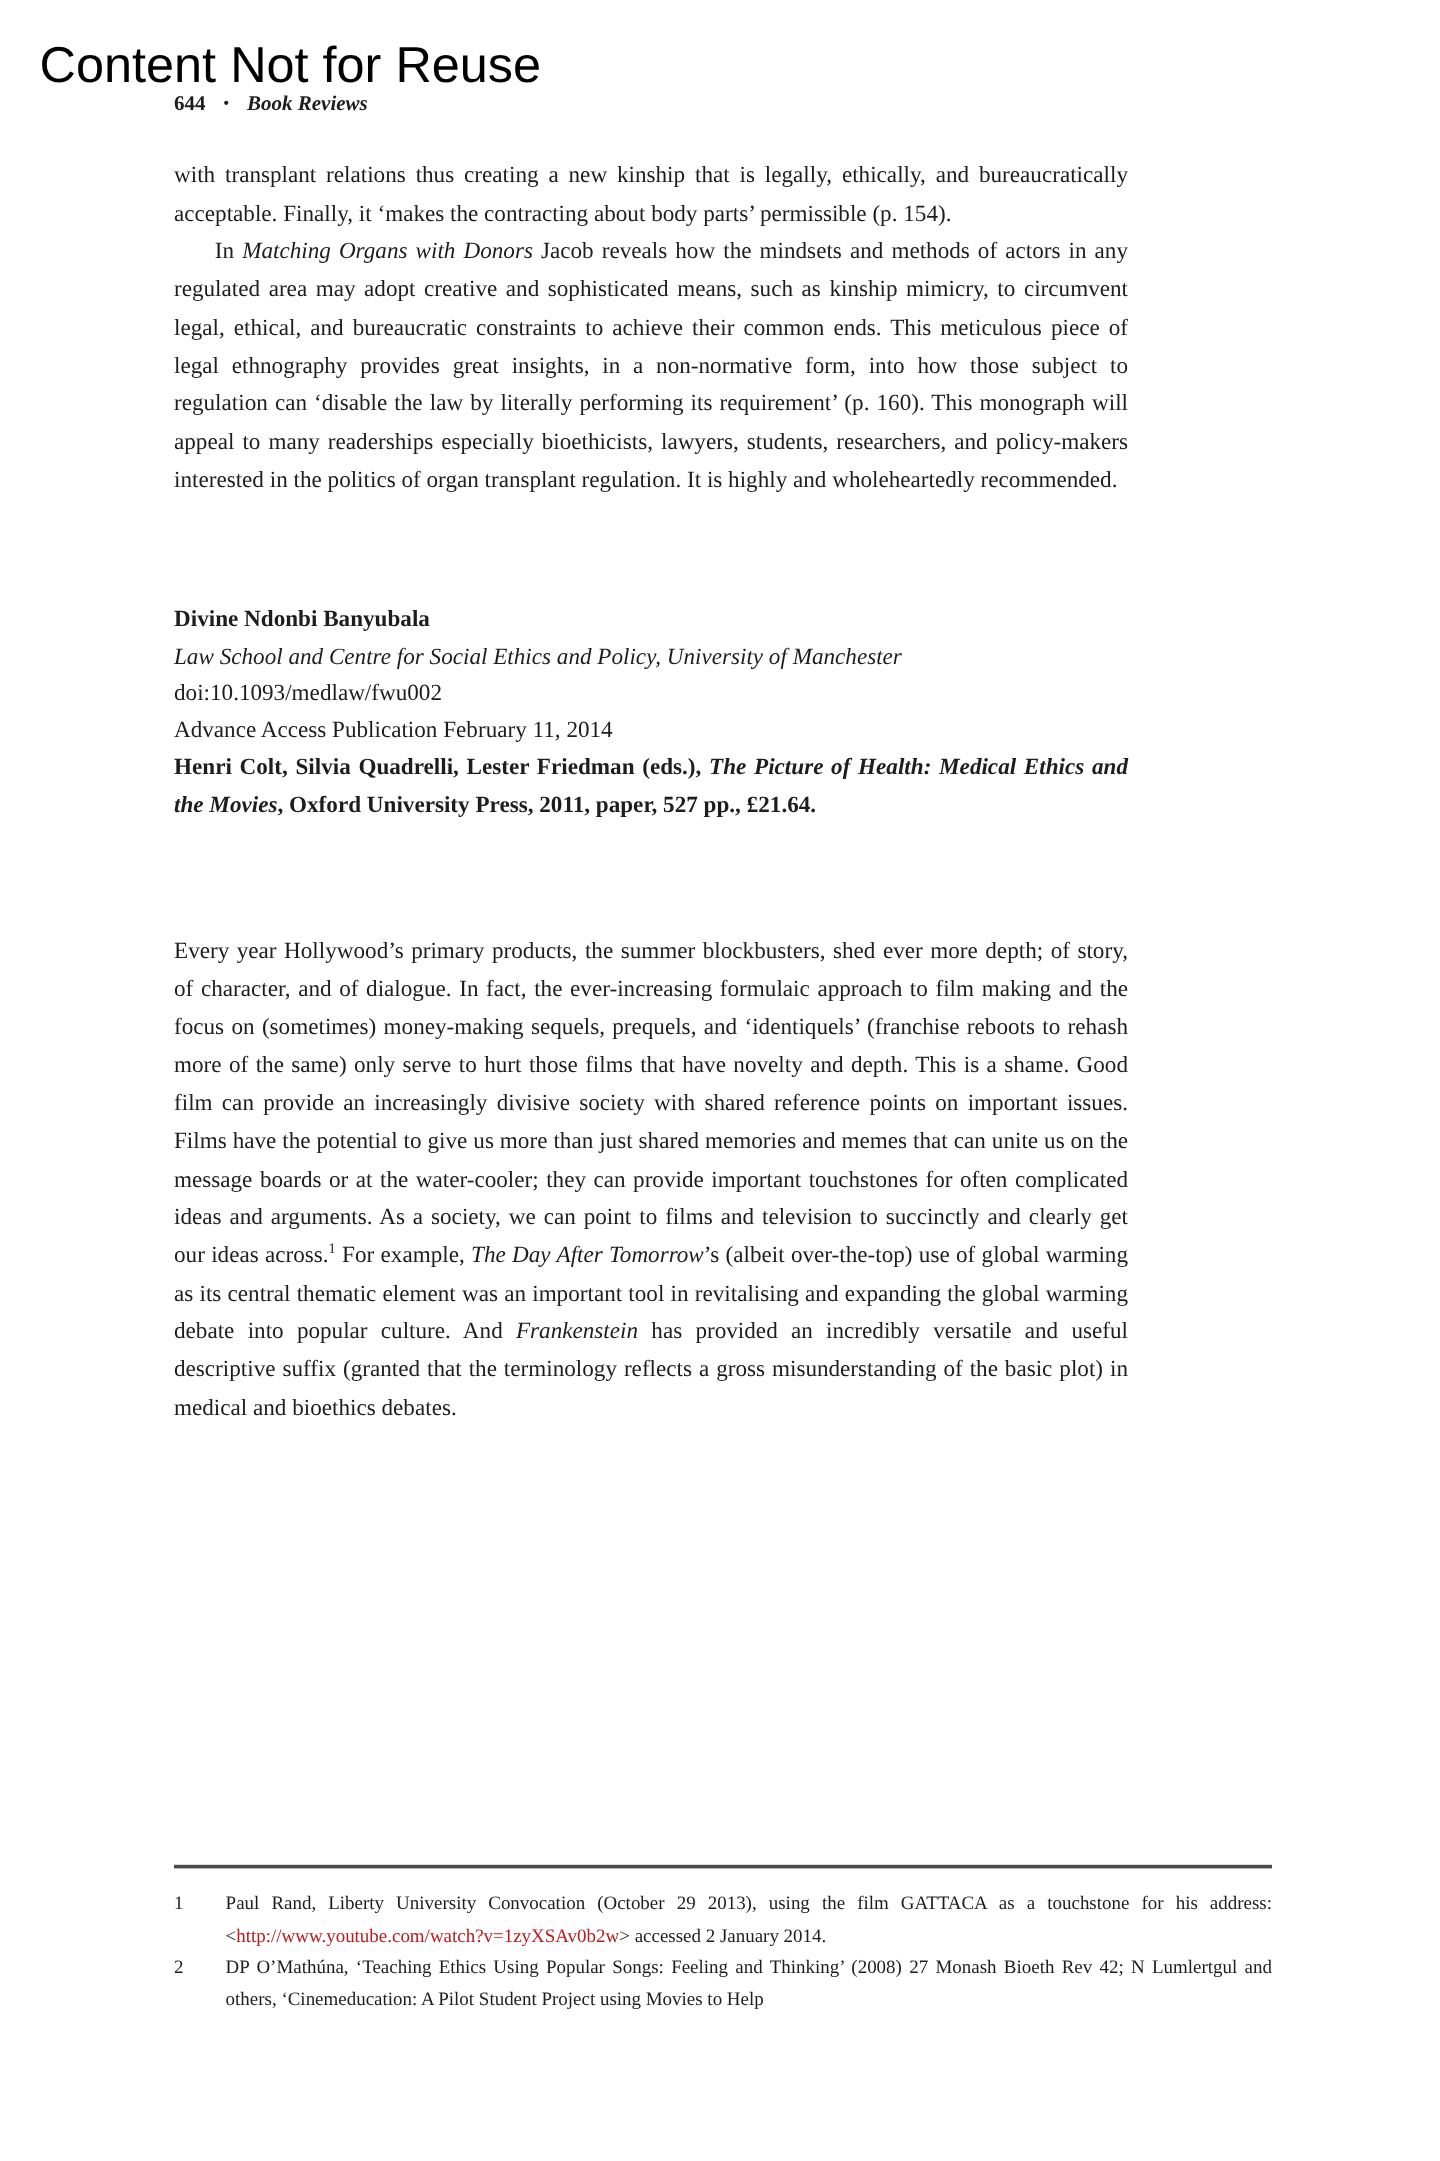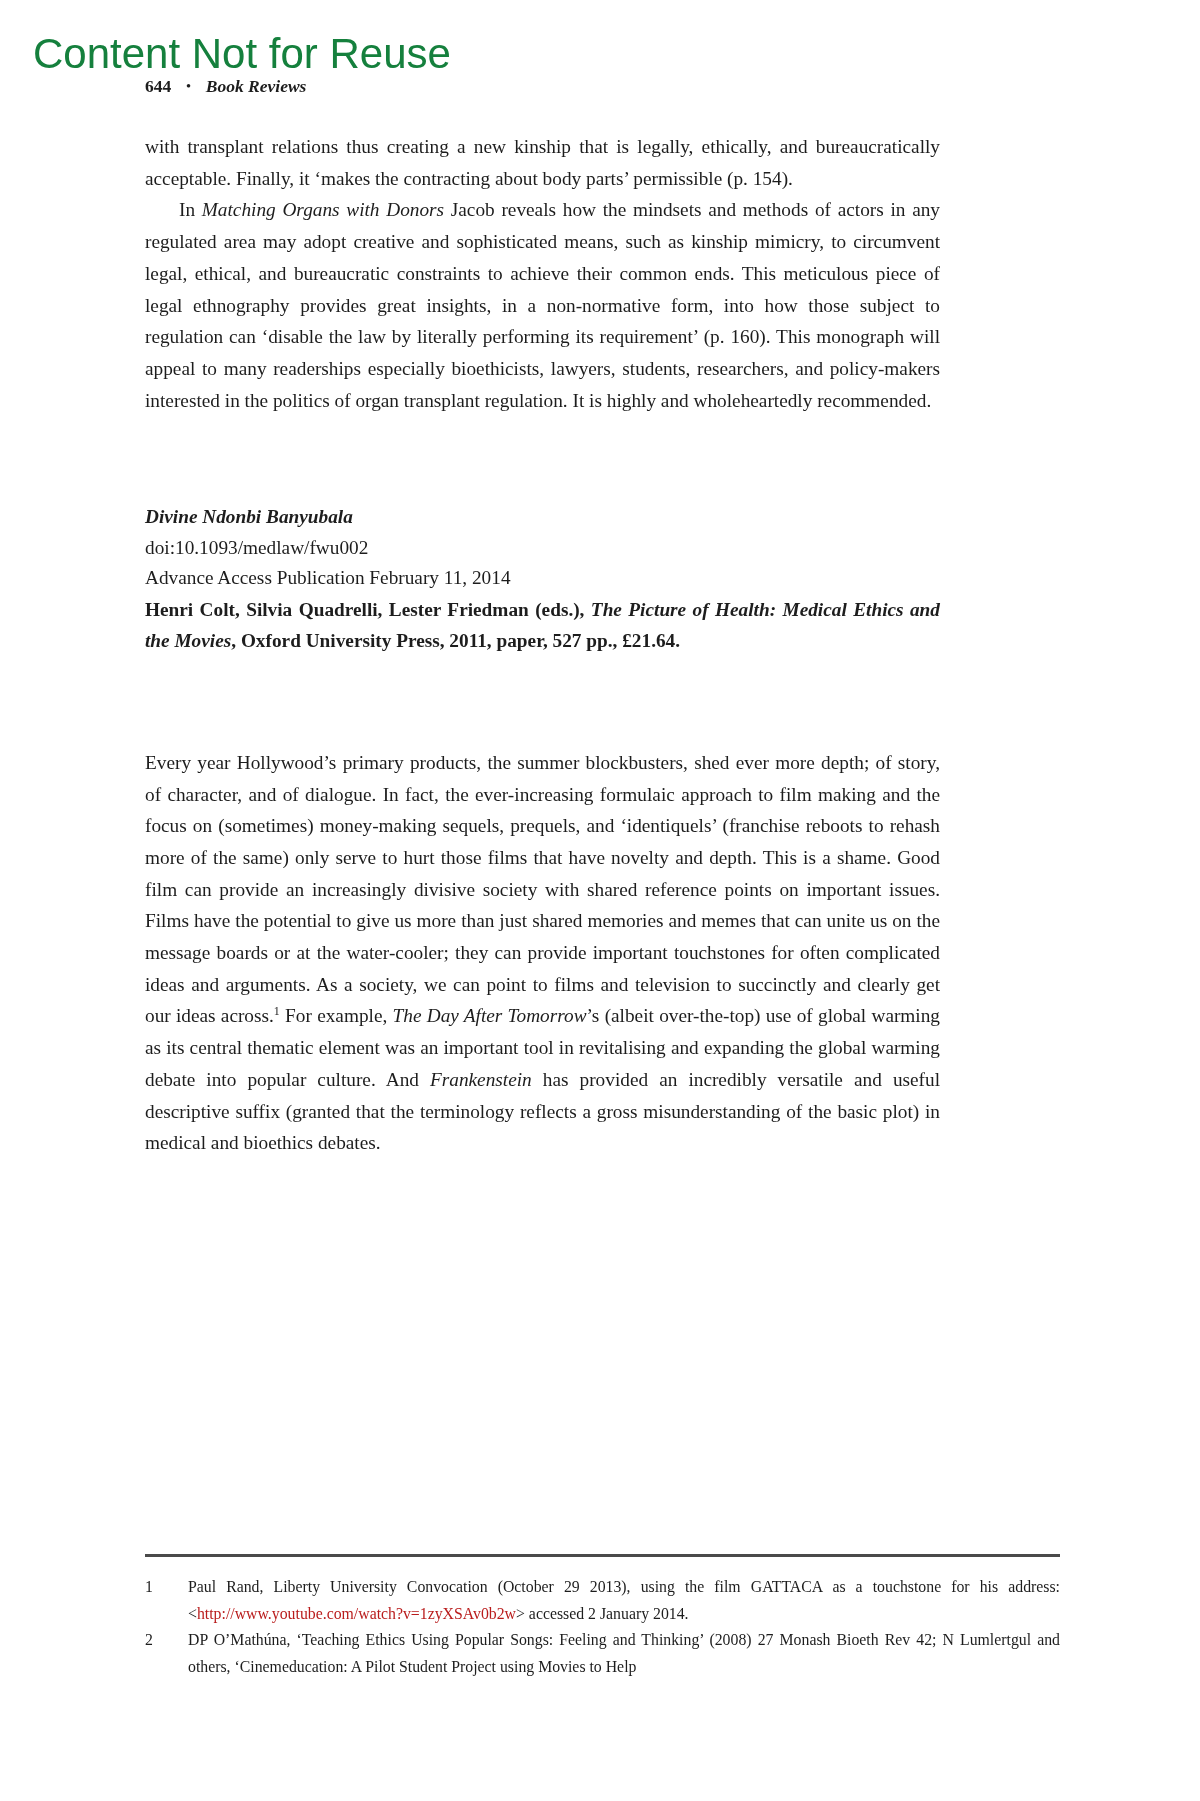--- a/index.html
+++ b/index.html
@@ -2,38 +2,38 @@
 <html><head>
 <meta charset="utf-8">
 <style>
   html,body{margin:0;padding:0;}
   body{
     width:1200px;height:1801px;background:#ffffff;position:relative;overflow:hidden;
     font-family:"Liberation Serif", serif;color:#1d1d1d;
   }
   .watermark{
     position:absolute;left:33px;top:30px;z-index:3;
-    font-family:"Liberation Sans", sans-serif;font-size:42px;color:#15803d;
+    font-family:"Liberation Sans", sans-serif;font-size:42px;color:#000000;
     white-space:nowrap;
   }
   .running-head{
     position:absolute;left:145px;top:76px;z-index:1;
     font-size:17.5px;font-weight:bold;white-space:nowrap;
   }
   .running-head .bullet{margin:0 15px;font-size:13px;vertical-align:2px;}
   .running-head .section{font-style:italic;}
   .main-col{
     position:absolute;left:145px;top:131px;width:795px;z-index:2;
     font-size:19.3px;line-height:31.7px;
   }
   p.body-par{margin:0;text-align:justify;}
   p.indent{text-indent:34px;}
   .attribution{margin-top:86px;}
   .attribution div{line-height:30.5px;}
-  .author{font-weight:bold;font-style:italic;}
+  .author{font-weight:bold;}
   .affiliation{font-style:italic;}
   .book-heading{margin-top:106px;font-weight:bold;line-height:31.5px;text-align:left;}
   .review-body{margin-top:90px;}
   .footnote-area{
     position:absolute;left:145px;top:1554px;width:915px;z-index:2;
     font-size:15.8px;line-height:26.5px;
   }
   .fn-rule{border:none;border-top:3px solid #4a4a4a;margin:0 0 17px 0;}
   .footnote{display:flex;}
   .fn-num{width:43px;flex:0 0 43px;}
@@ -54,20 +54,21 @@
   <span>644</span><span class="bullet">•</span><span class="section">Book Reviews</span>
 </div>
 
 <div class="main-col">
 
   <p class="body-par"><span class="run-n">with transplant relations thus creating a new kinship that is legally, ethically, and bureaucratically acceptable. Finally, it ‘makes the contracting about body parts’ permissible (p. 154).</span></p>
   <p class="body-par indent"><span class="run-n">In </span><span class="run-i">Matching Organs with Donors</span><span class="run-n"> Jacob reveals how the mindsets and methods of actors in any regulated area may adopt creative and sophisticated means, such as kinship mimicry, to circumvent legal, ethical, and bureaucratic constraints to achieve their common ends. This meticulous piece of legal ethnography provides great insights, in a non-normative form, into how those subject to regulation can ‘disable the law by literally performing its requirement’ (p. 160). This monograph will appeal to many readerships especially bioethicists, lawyers, students, researchers, and policy-makers interested in the politics of organ transplant regulation. It is highly and wholeheartedly recommended.</span></p>
 
   <div class="attribution">
     <div class="author">Divine Ndonbi Banyubala</div>
+    <div class="affiliation">Law School and Centre for Social Ethics and Policy, University of Manchester</div>
     <div class="doi">doi:10.1093/medlaw/fwu002</div>
     <div class="advance-access">Advance Access Publication February 11, 2014</div>
   </div>
 
   <p class="body-par book-heading"><span class="run-b">Henri Colt, Silvia Quadrelli, Lester Friedman (eds.), </span><span class="run-bi">The Picture of Health: Medical Ethics and the Movies</span><span class="run-b">, Oxford University Press, 2011, paper, 527 pp., £21.64.</span></p>
 
   <div class="review-body">
     <p class="body-par"><span class="run-n">Every year Hollywood’s primary products, the summer blockbusters, shed ever more depth; of story, of character, and of dialogue. In fact, the ever-increasing formulaic approach to film making and the focus on (sometimes) money-making sequels, prequels, and ‘identiquels’ (franchise reboots to rehash more of the same) only serve to hurt those films that have novelty and depth. This is a shame. Good film can provide an increasingly divisive society with shared reference points on important issues. Films have the potential to give us more than just shared memories and memes that can unite us on the message boards or at the water-cooler; they can provide important touchstones for often complicated ideas and arguments. As a society, we can point to films and television to succinctly and clearly get our ideas across.</span><sup class="run-sup">1</sup><span class="run-n"> For example, </span><span class="run-i">The Day After Tomorrow</span><span class="run-n">’s (albeit over-the-top) use of global warming as its central thematic element was an important tool in revitalising and expanding the global warming debate into popular culture. And </span><span class="run-i">Frankenstein</span><span class="run-n"> has provided an incredibly versatile and useful descriptive suffix (granted that the terminology reflects a gross misunderstanding of the basic plot) in medical and bioethics debates.</span></p>
   </div>
 

